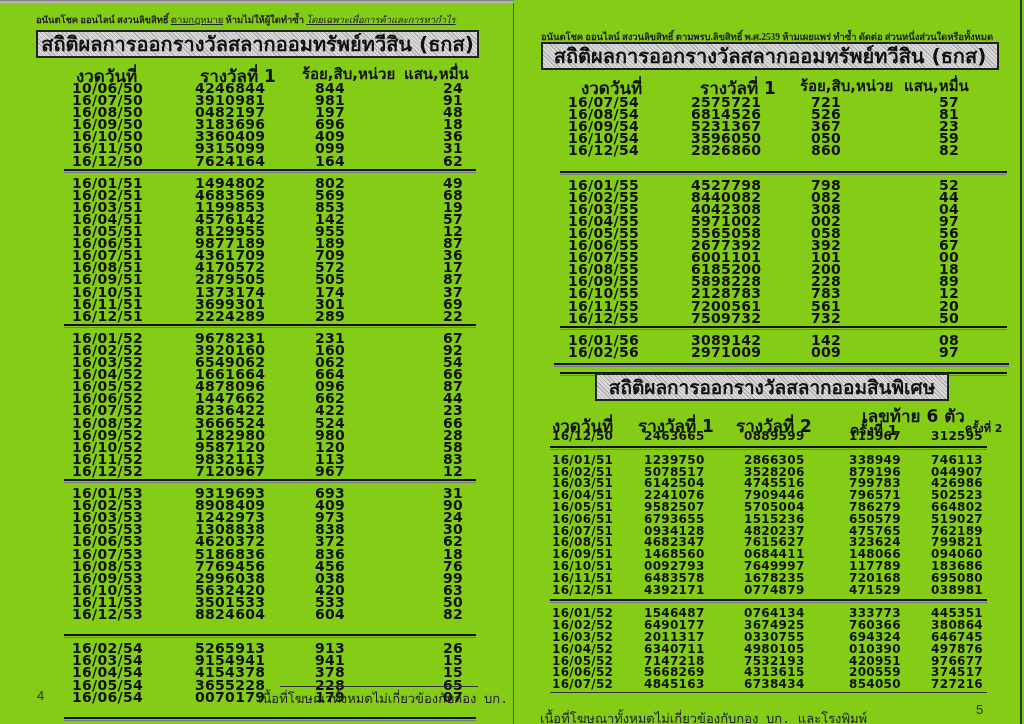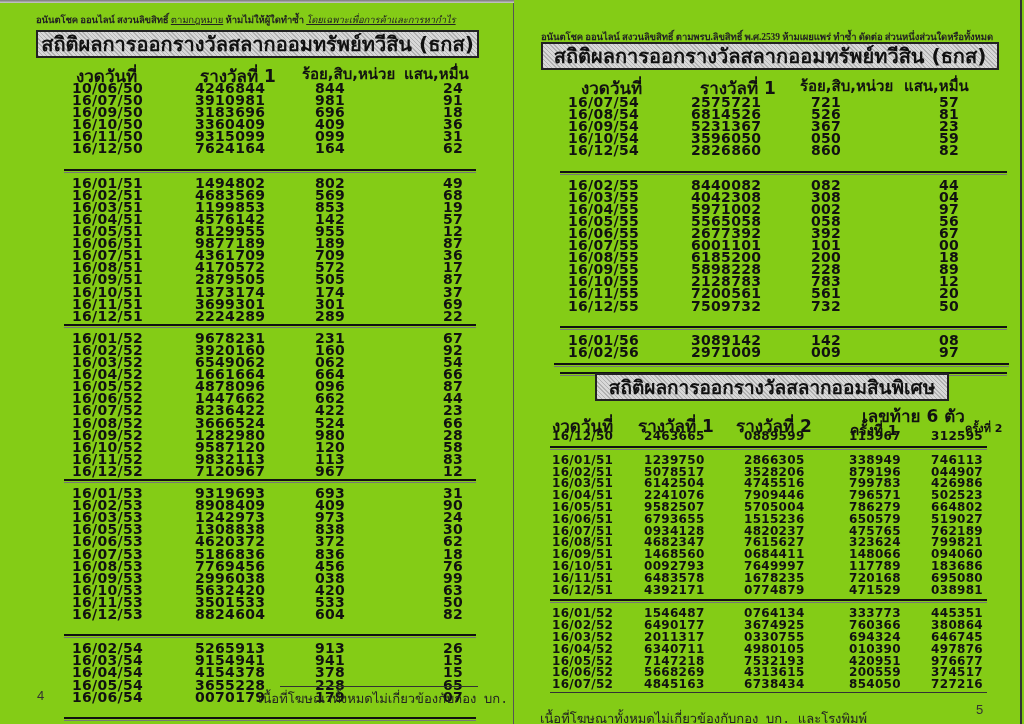--- a/index.html
+++ b/index.html
@@ -77,20 +77,26 @@
           <span class="c three">844</span>
           <span class="c two">24</span>
         </div>
         <div class="row">
           <span class="c date">16/07/50</span>
           <span class="c prize">3910981</span>
           <span class="c three">981</span>
           <span class="c two">91</span>
         </div>
         <div class="row">
+          <span class="c date">16/08/50</span>
+          <span class="c prize">0482197</span>
+          <span class="c three">197</span>
+          <span class="c two">48</span>
+        </div>
+        <div class="row">
           <span class="c date">16/09/50</span>
           <span class="c prize">3183696</span>
           <span class="c three">696</span>
           <span class="c two">18</span>
         </div>
         <div class="row">
           <span class="c date">16/10/50</span>
           <span class="c prize">3360409</span>
           <span class="c three">409</span>
           <span class="c two">36</span>
@@ -406,20 +412,26 @@
         </div>
         <div class="row">
           <span class="c date">16/12/54</span>
           <span class="c prize">2826860</span>
           <span class="c three">860</span>
           <span class="c two">82</span>
         </div>
       </div>
       <div class="divider" style="left: 46px; top: 170.6px; width: 447px;"></div>
       <div class="table" style="left: 54px; top: 178.6px;">
+        <div class="row">
+          <span class="c date">16/01/55</span>
+          <span class="c prize">4527798</span>
+          <span class="c three">798</span>
+          <span class="c two">52</span>
+        </div>
         <div class="row">
           <span class="c date">16/02/55</span>
           <span class="c prize">8440082</span>
           <span class="c three">082</span>
           <span class="c two">44</span>
         </div>
         <div class="row">
           <span class="c date">16/03/55</span>
           <span class="c prize">4042308</span>
           <span class="c three">308</span>

